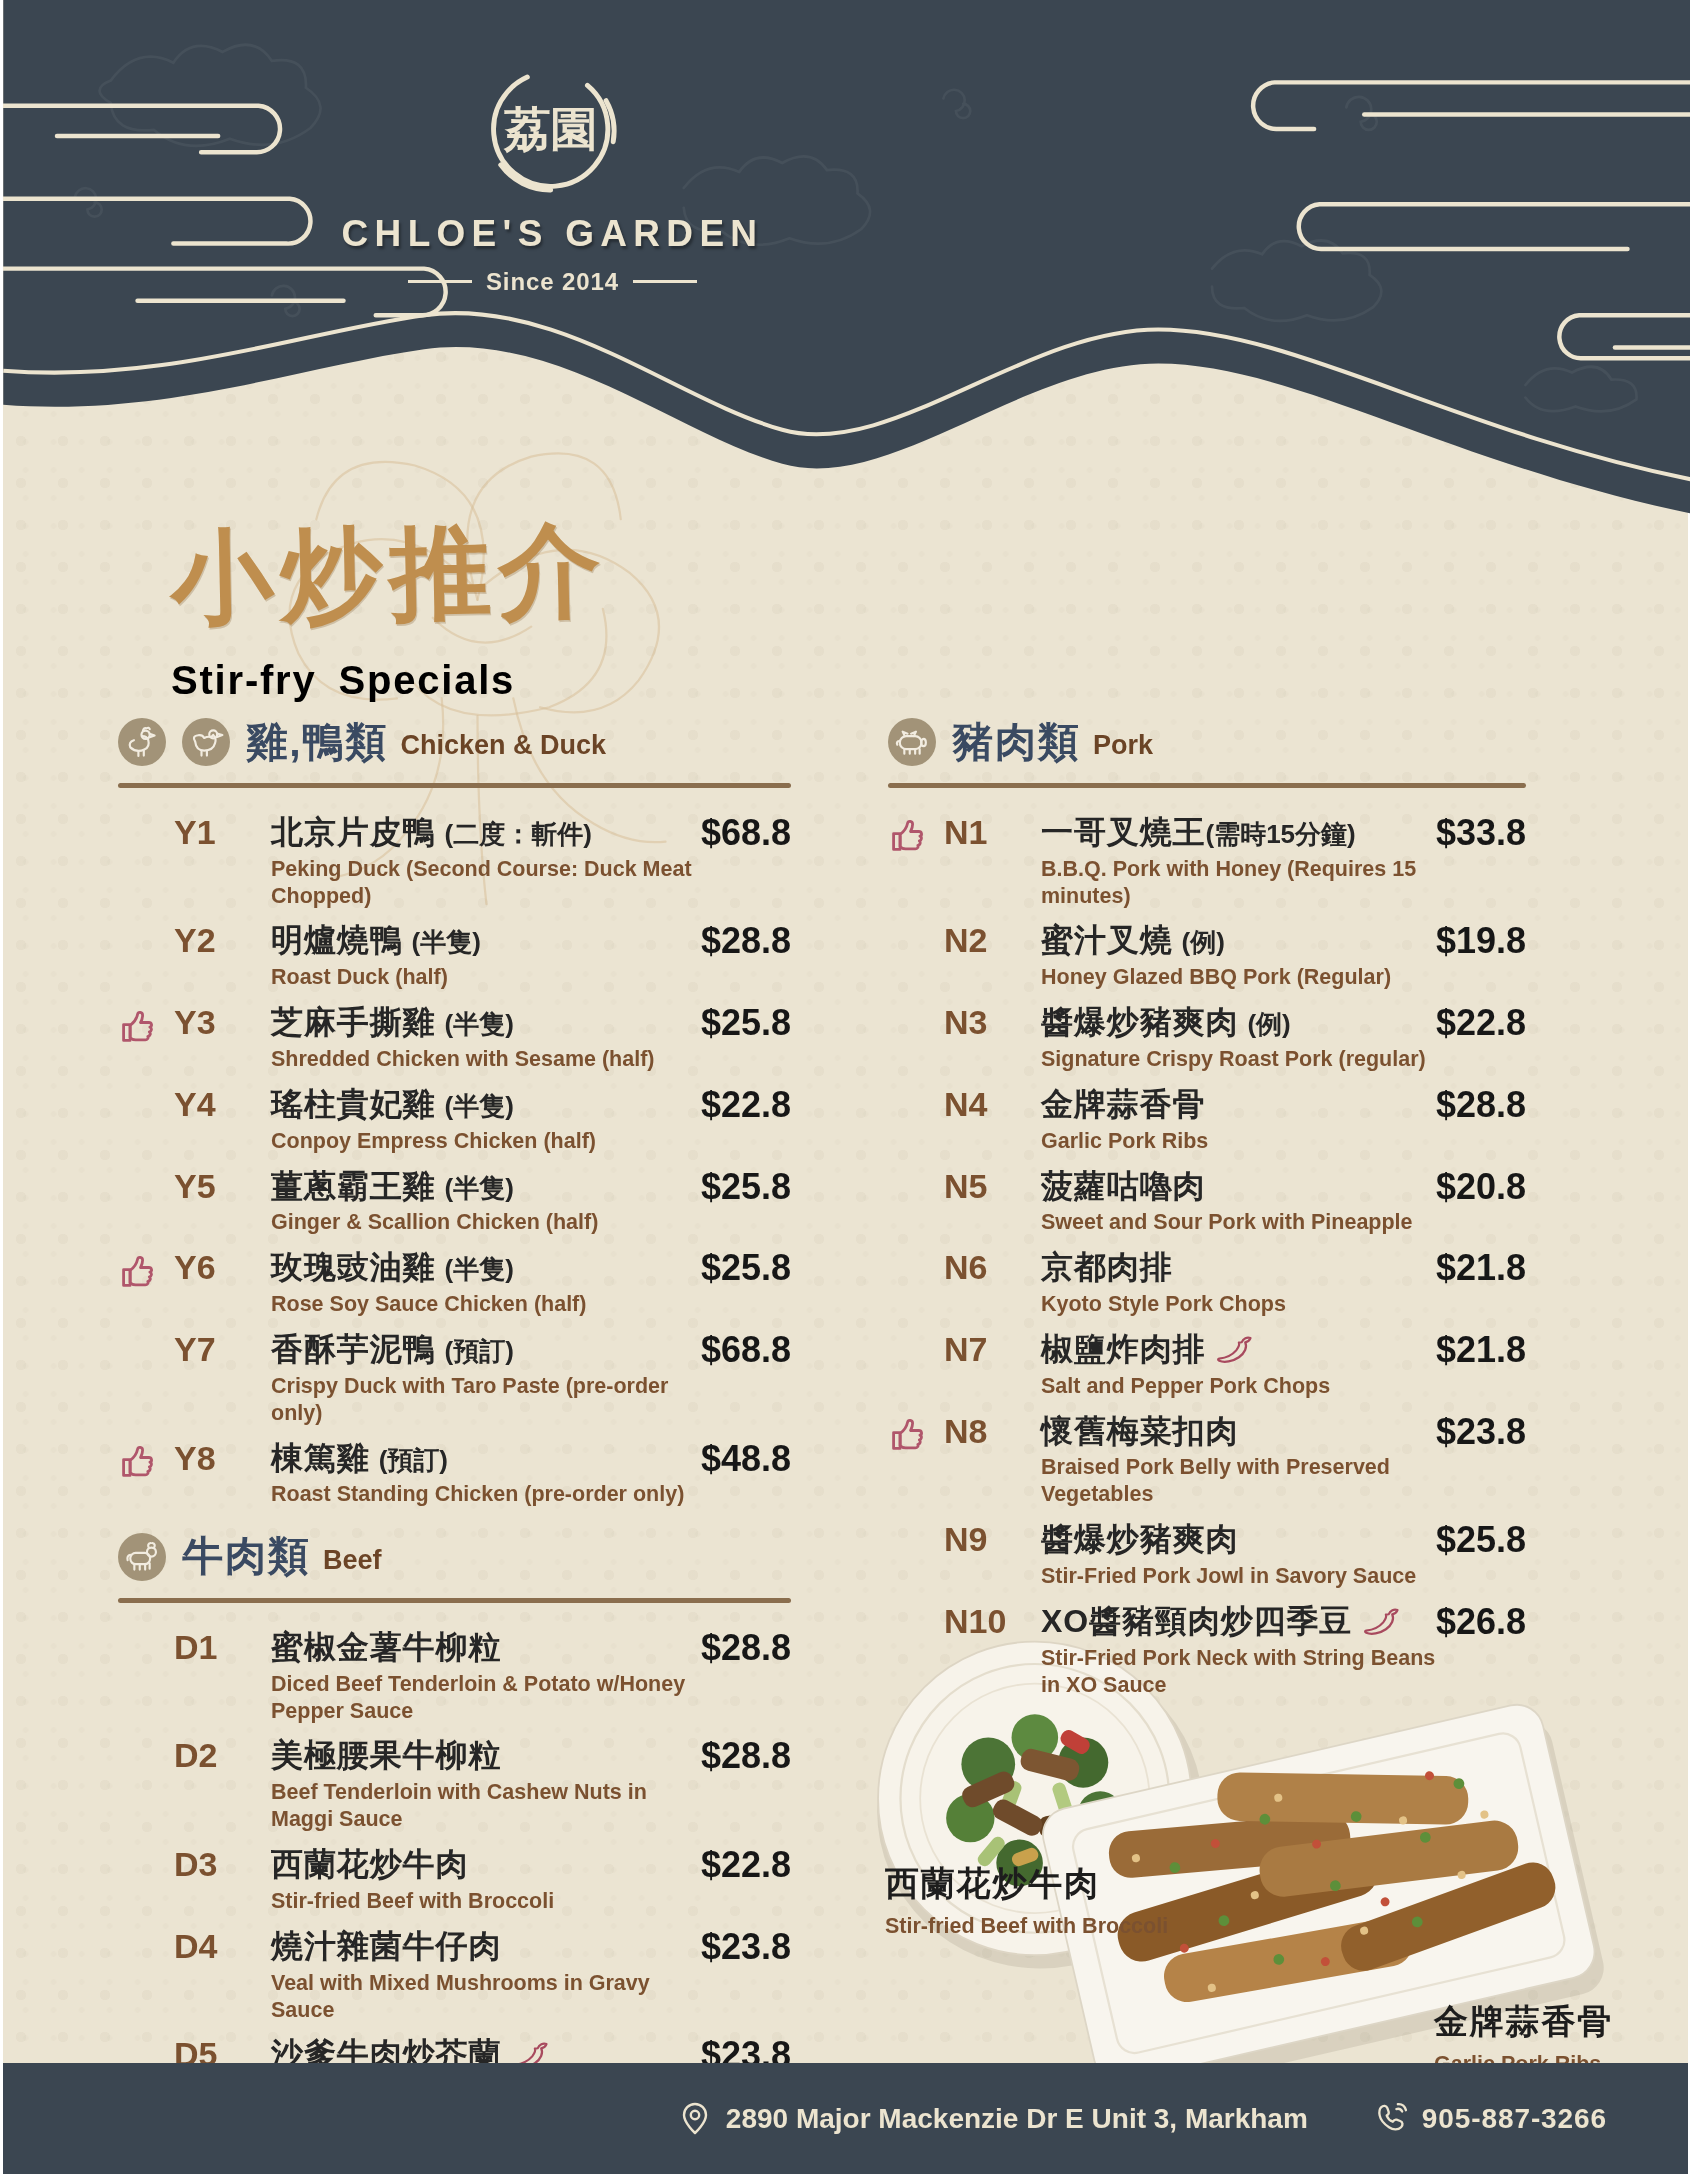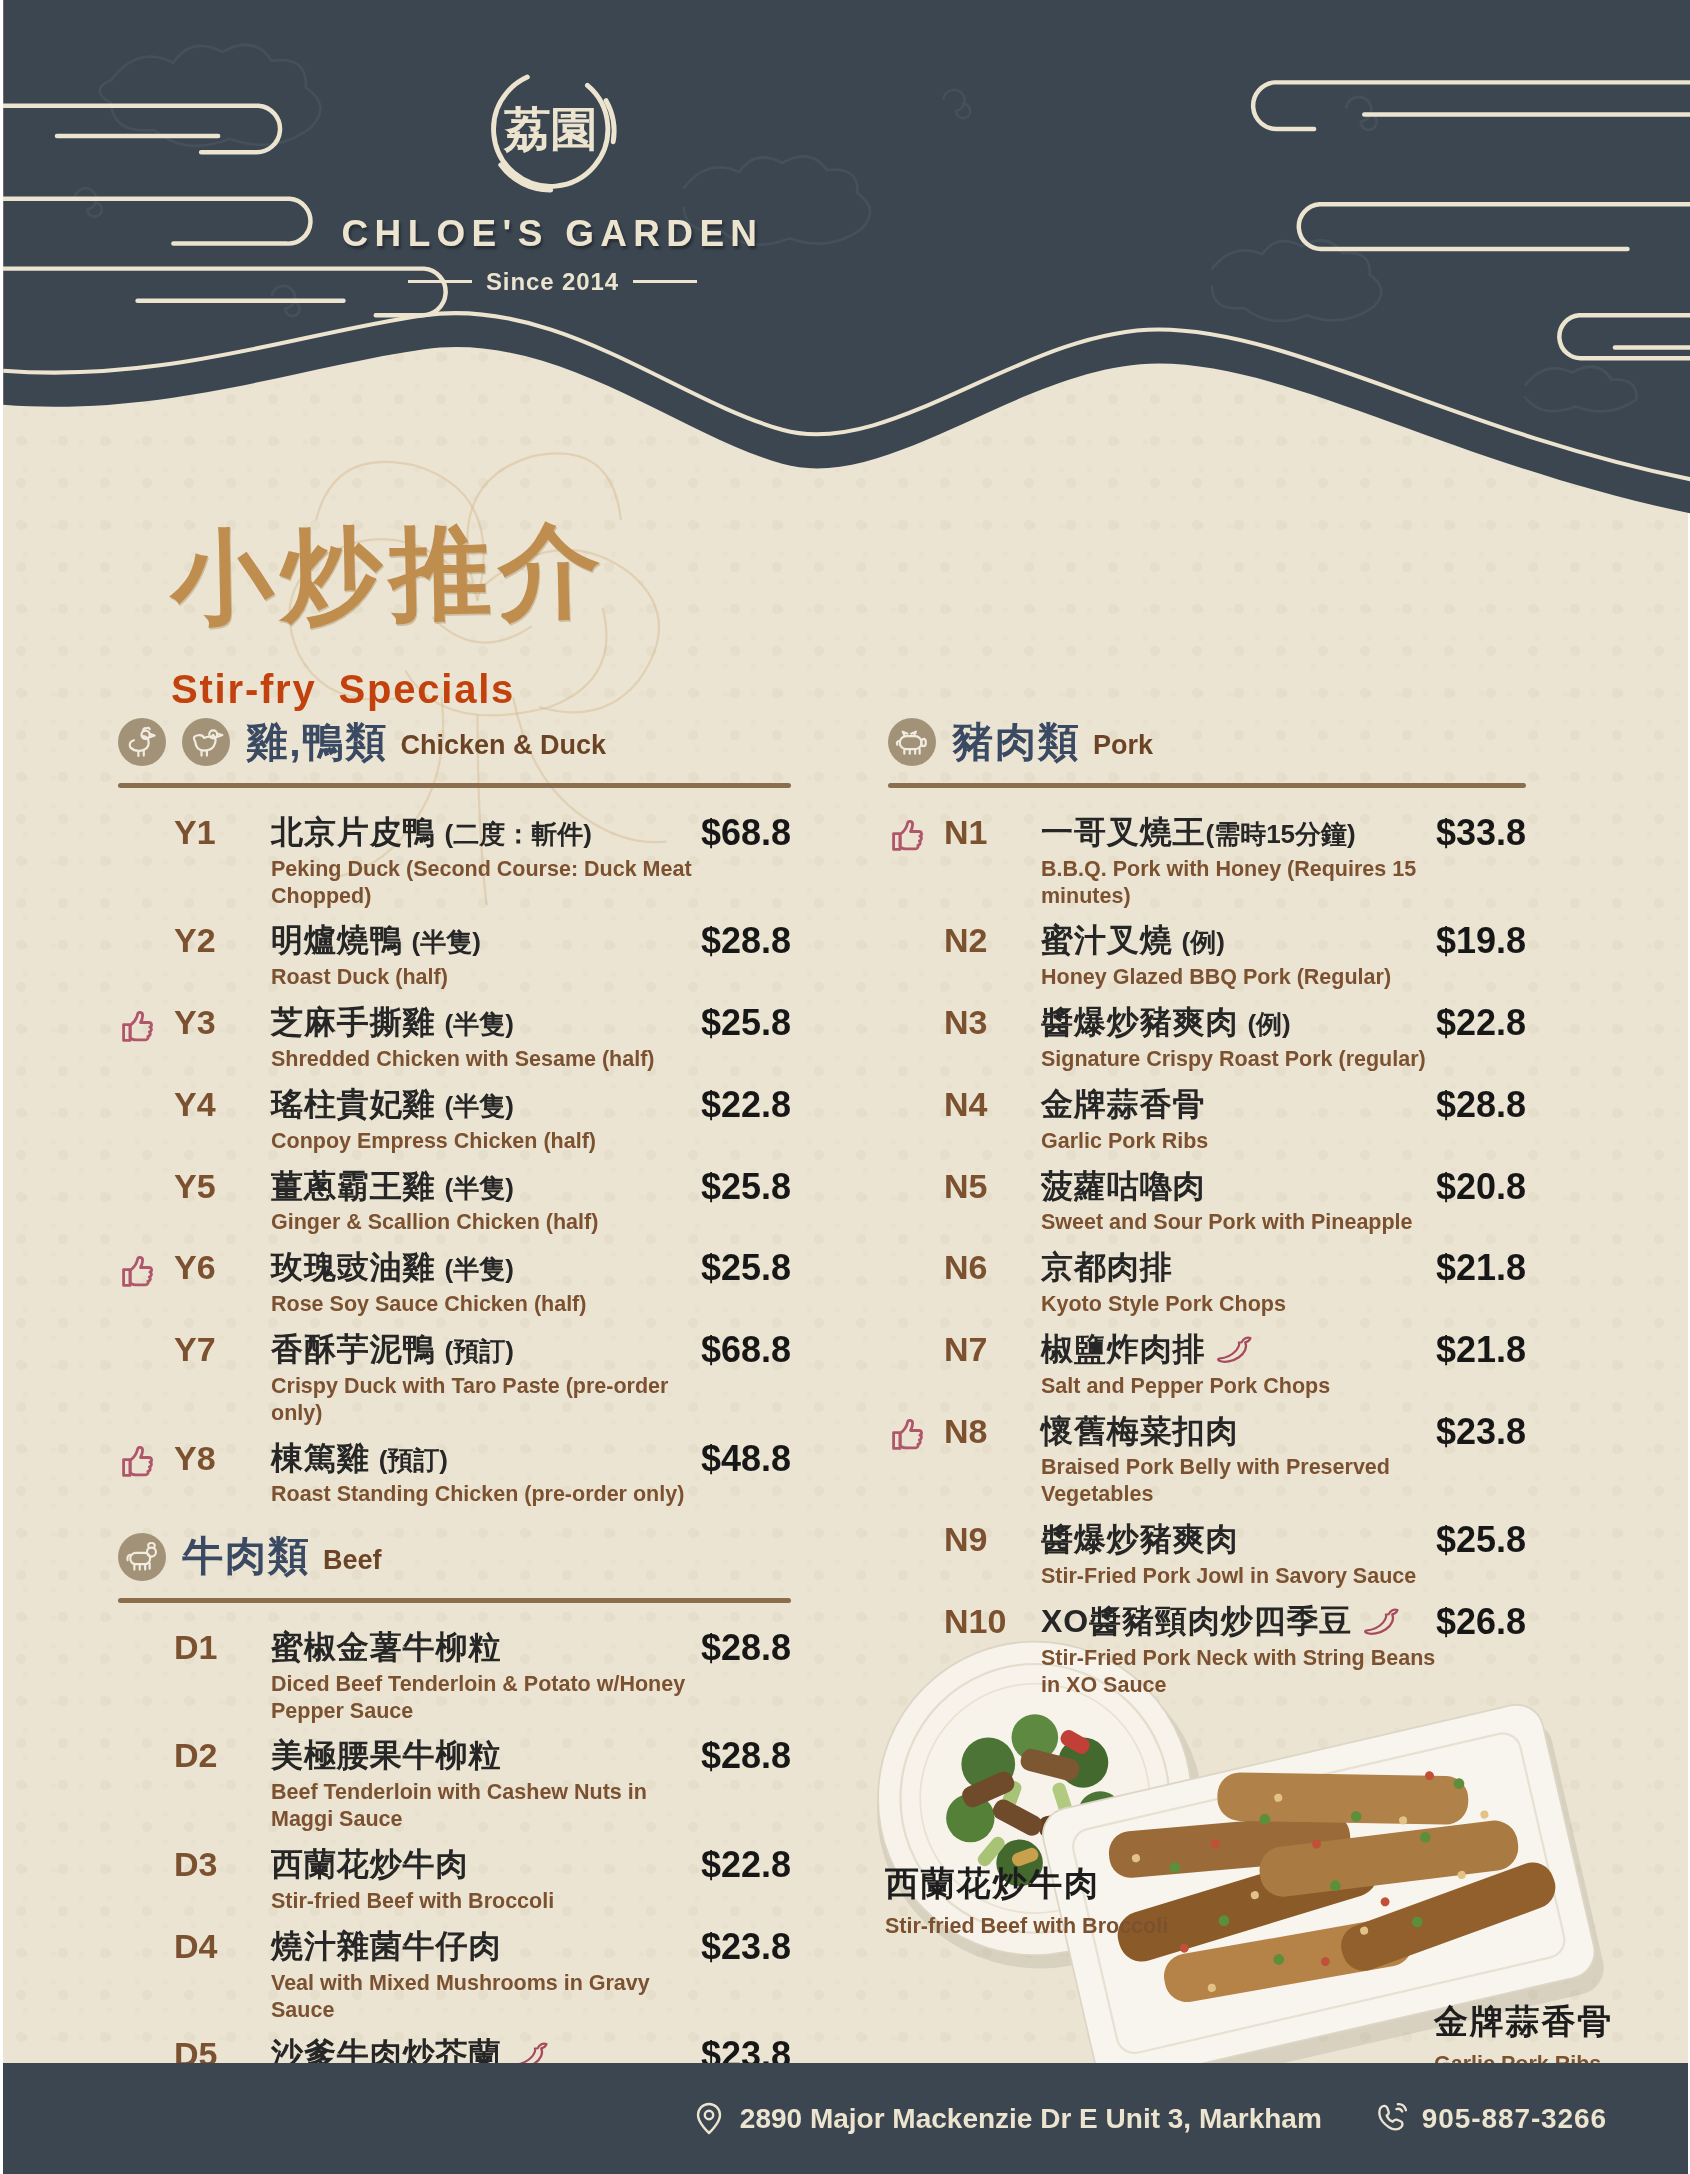--- a/index.html
+++ b/index.html
@@ -27,22 +27,22 @@
   .since{ font-size:24px; font-weight:700; color:#ece4cf; letter-spacing:0.9px; }
 
   
   .peony{ position:absolute; left:134px; top:376px; z-index:0; opacity:.5; }
 
   
   .title-block{ position:absolute; left:168px; top:507px; z-index:3; }
   .title-zh{ font-size:102px; font-weight:800; color:#bf8e4e; letter-spacing:7.2px;
              transform:rotate(-1.2deg); text-shadow:0.9px 1.8px 0 rgba(120,80,30,.25);
              font-family:"DejaVu Serif","Liberation Serif",serif; }
-  .title-en{ font-size:40px; font-weight:800; color:#c2410c; letter-spacing:1.8px;
-             word-spacing:9px; margin-top:23px; }
+  .title-en{ font-size:40px; font-weight:800; color:#000000; letter-spacing:1.8px;
+             word-spacing:9px; margin-top:14px; }
 
   
   .col{ position:absolute; top:715px; z-index:3; }
   .col-left{ left:115px; width:673px; }
   .col-right{ left:885px; width:638px; }
 
   .section{ margin-bottom:9px; }
   .sec-head{ display:flex; align-items:center; height:54px; }
   .icon-circle{ width:48px; height:48px; border-radius:50%; background:#a29378;
                 display:flex; align-items:center; justify-content:center; margin-right:9px; flex:0 0 auto; }
@@ -73,21 +73,21 @@
   .cap-en{ font-size:21.5px; font-weight:700; color:#7b5130; margin-top:7.2px; }
 
   
   .footer{ position:absolute; left:0; right:0; bottom:0; height:111px; background:#3b4651;
            z-index:5; display:flex; align-items:center; }
   .foot-note{ margin-left:100px; color:#d9d2c0; }
   .foot-note-zh{ font-size:27px; font-weight:600; letter-spacing:2.7px; }
   .foot-note-en{ font-size:18px; margin-top:5.4px; color:#c9c2b0; }
   .foot-right{ margin-left:auto; margin-right:81px; display:flex; align-items:center; gap:12.5px; color:#ece4cf; }
   .foot-right svg{ width:36px; height:36px; flex:0 0 auto; }
-  .foot-addr{ font-size:28px; font-weight:600; margin-right:39px; }
+  .foot-addr{ font-size:28px; font-weight:600; margin-right:53px; }
   .foot-phone{ font-size:28px; font-weight:600; letter-spacing:0.9px; }
 </style>
 </head>
 <body>
 
 <svg width="0" height="0" style="position:absolute">
   <defs>
     <symbol id="icon-chicken" viewBox="0 0 40 40">
       <g fill="none" stroke="#f2ece0" stroke-width="2.4" stroke-linecap="round" stroke-linejoin="round">
         <circle cx="24" cy="12" r="4.6"></circle>

